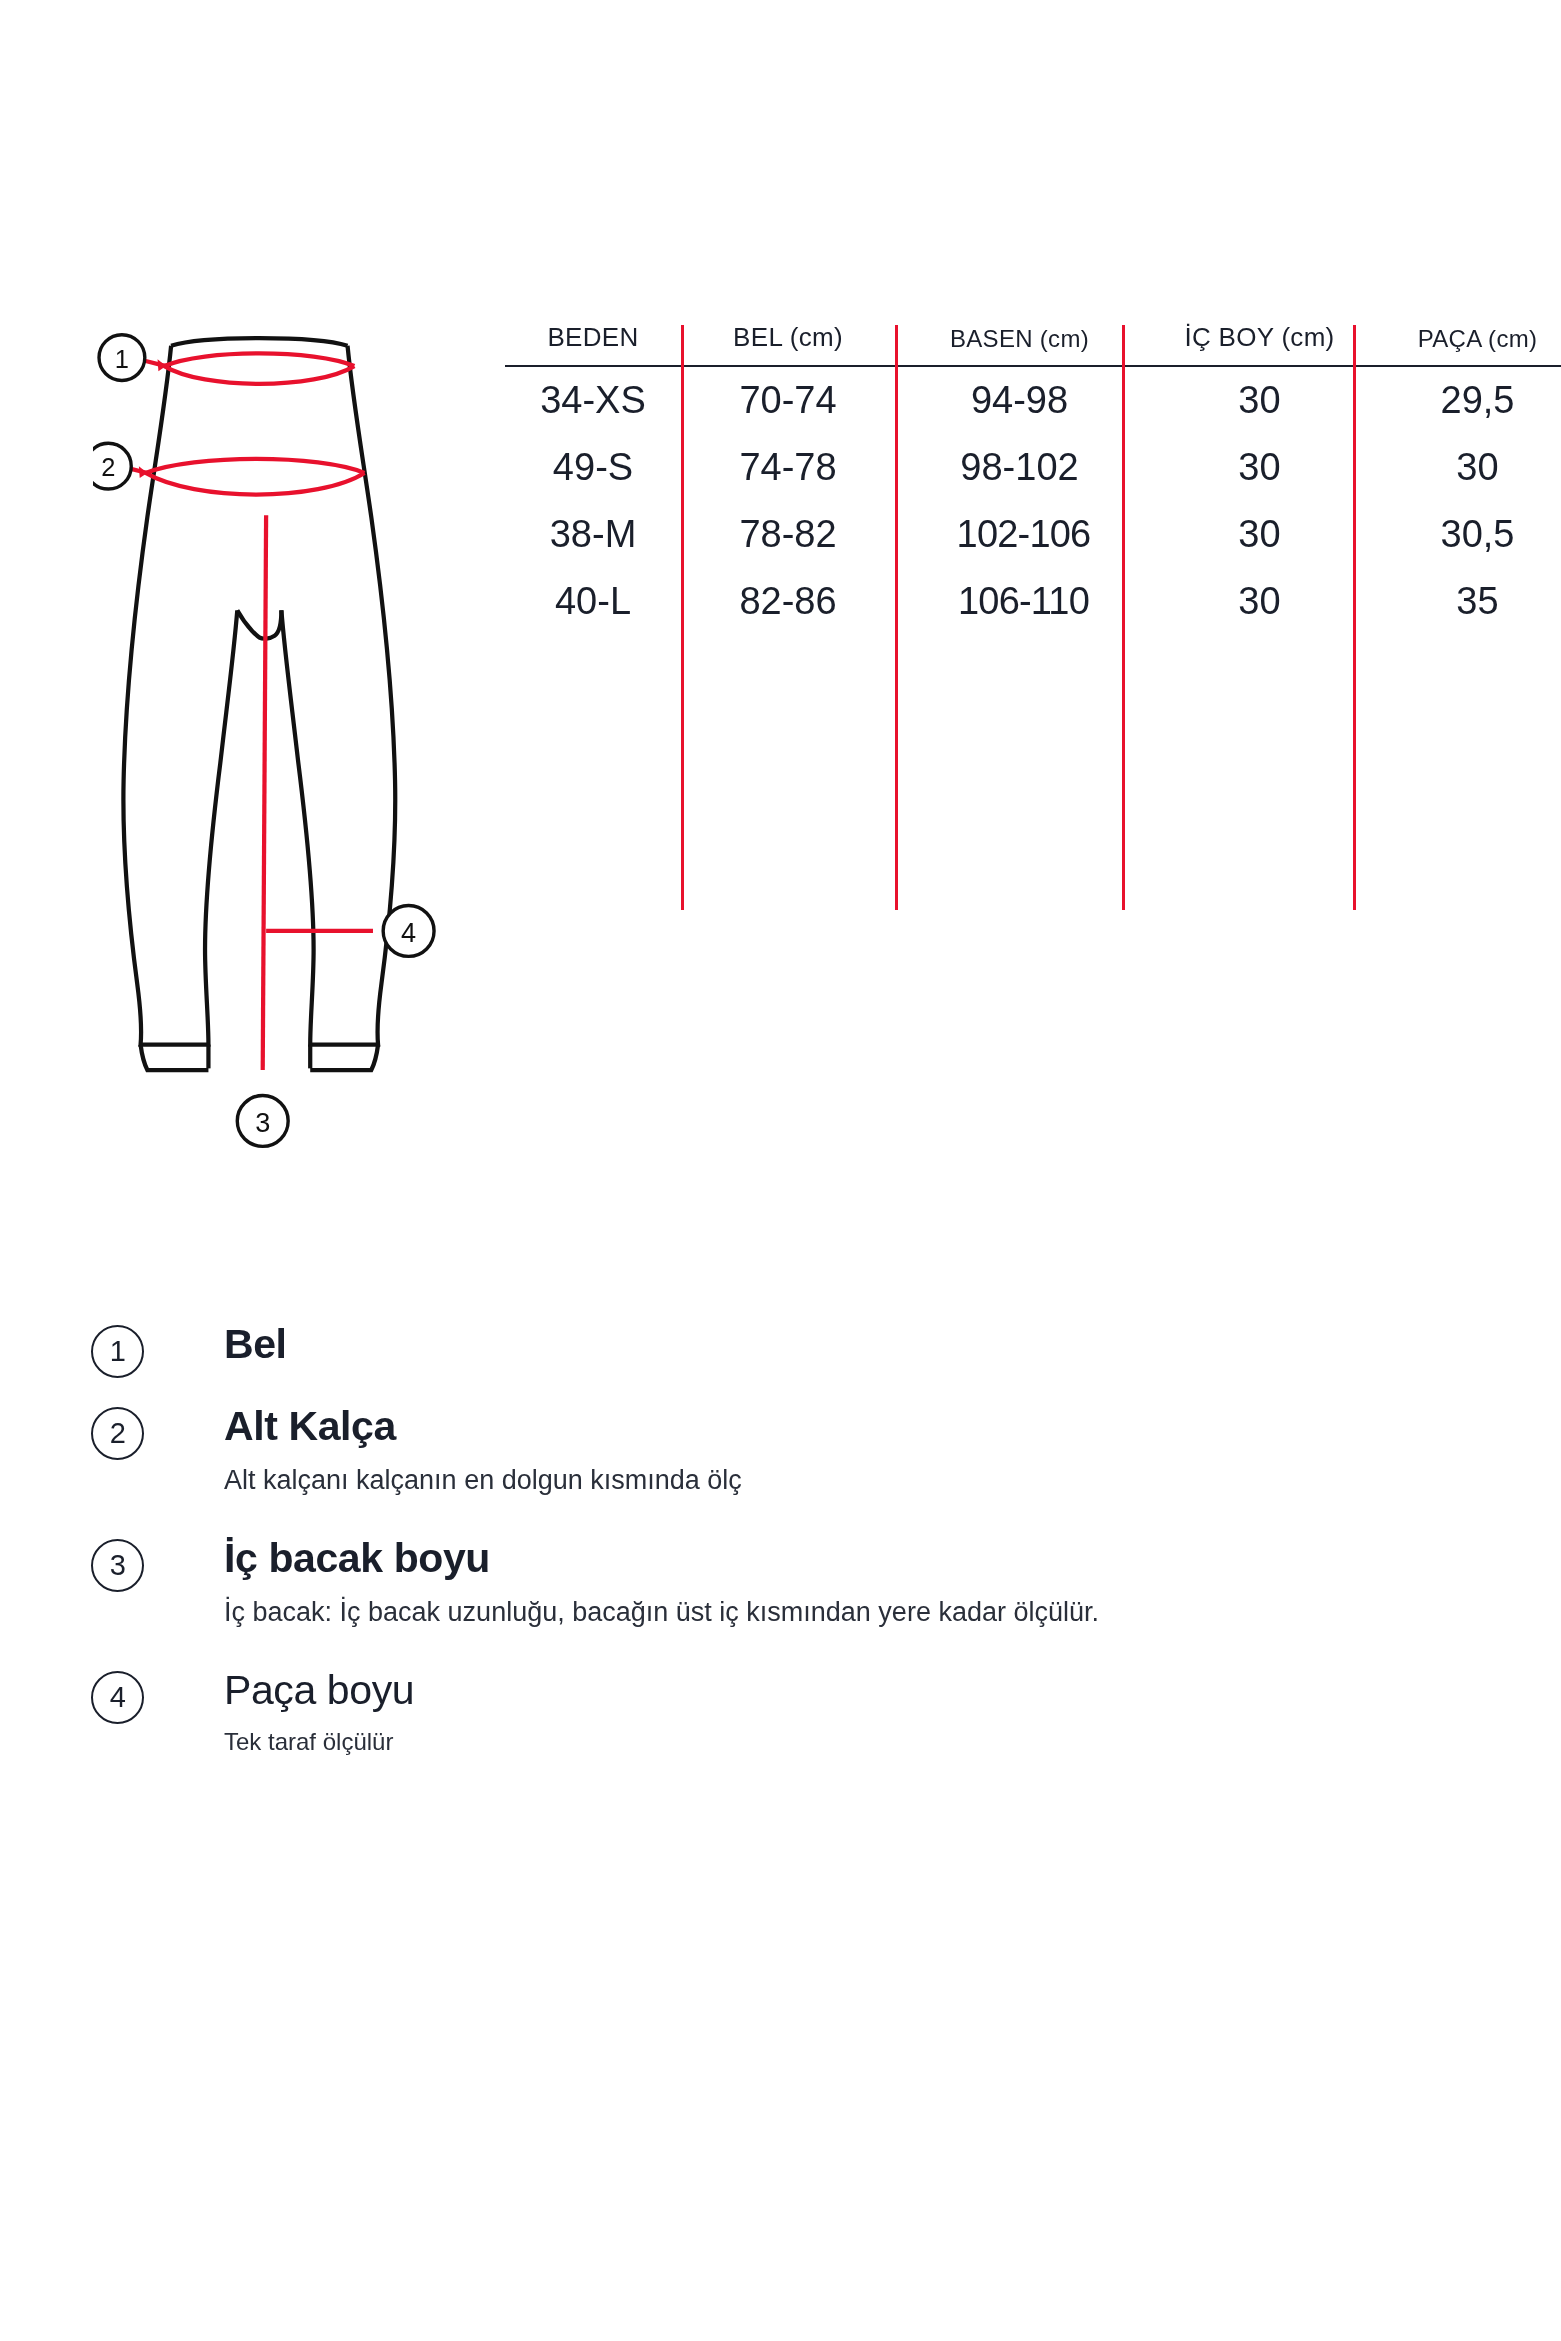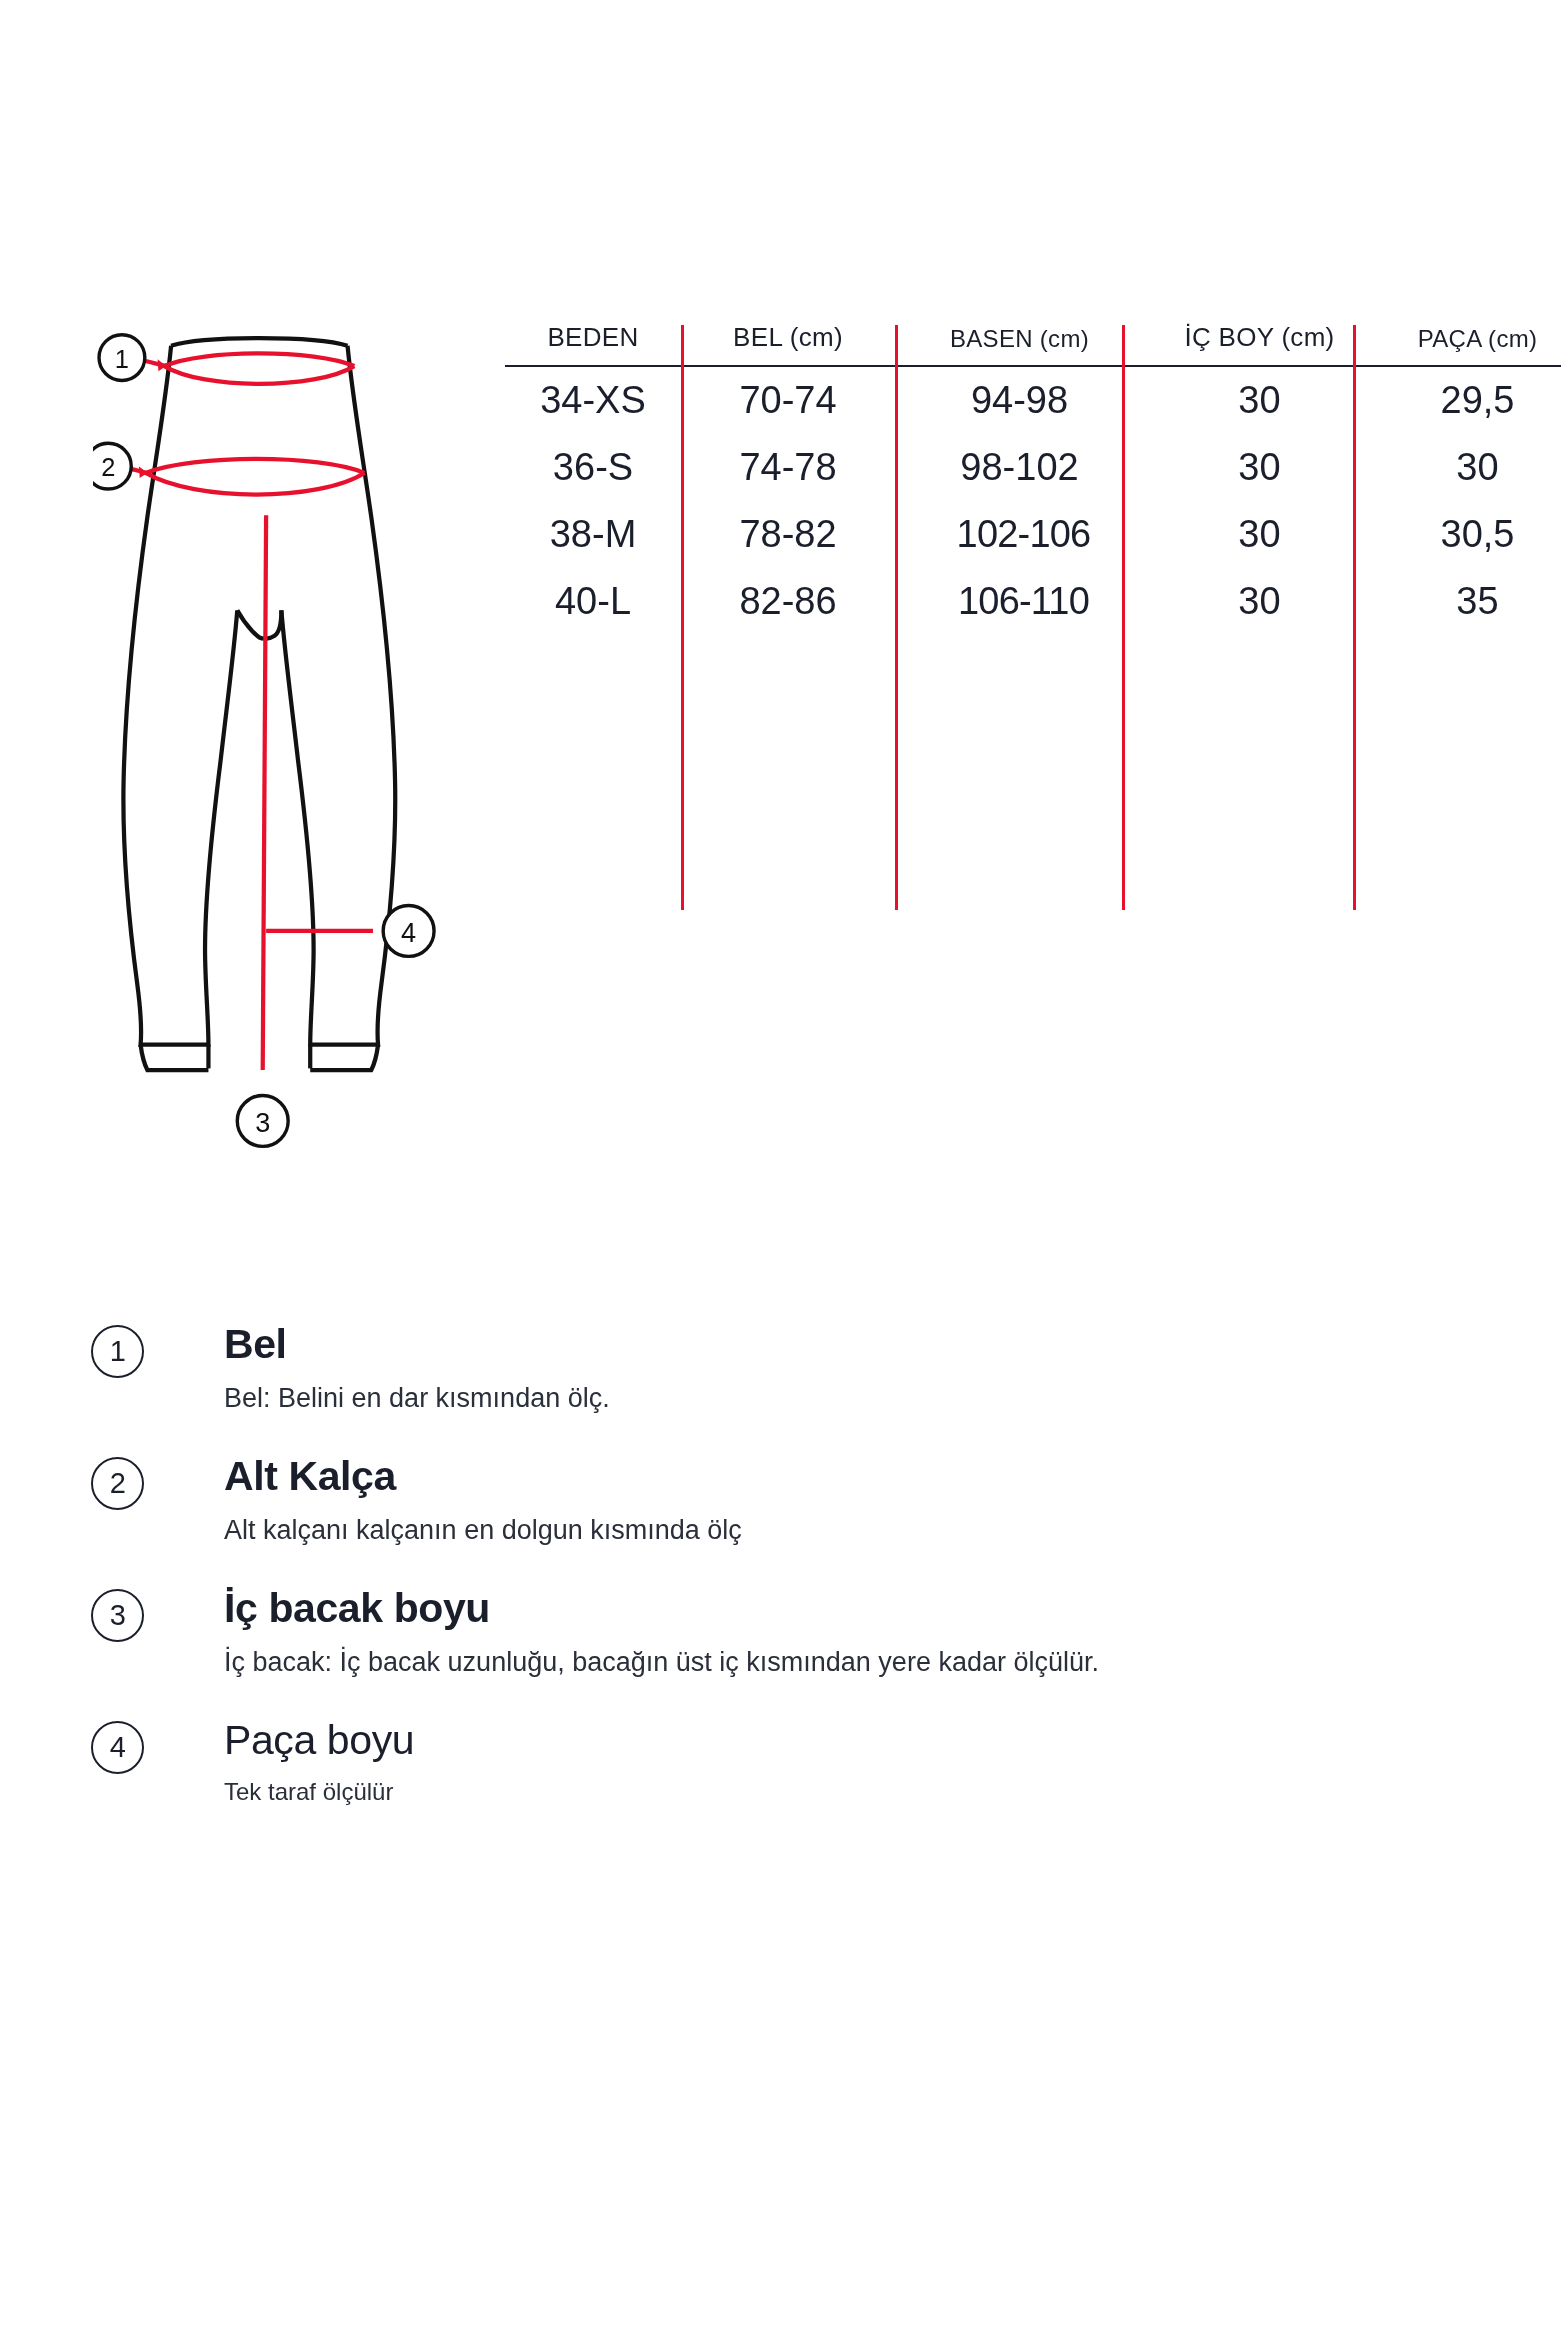--- a/index.html
+++ b/index.html
@@ -209,21 +209,21 @@
       </thead>
       <tbody>
         <tr>
           <td>34-XS</td>
           <td>70-74</td>
           <td>94-98</td>
           <td>30</td>
           <td>29,5</td>
         </tr>
         <tr>
-          <td>36-S</td>
+          <td>49-S</td>
           <td>74-78</td>
           <td>98-102</td>
           <td>30</td>
           <td>30</td>
         </tr>
         <tr>
           <td>38-M</td>
           <td>78-82</td>
           <td class="tight">102-106</td>
           <td>30</td>
@@ -239,21 +239,20 @@
       </tbody>
     </table>
   </div>
 </div>
 
 <div class="legend">
 
   <div class="legend-item">
     <div class="bullet">1</div>
     <div class="legend-title">Bel</div>
-    <div class="legend-desc">Bel: Belini en dar kısmından ölç.</div>
   </div>
 
   <div class="legend-item">
     <div class="bullet">2</div>
     <div class="legend-title">Alt Kalça</div>
     <div class="legend-desc">Alt kalçanı kalçanın en dolgun kısmında ölç</div>
   </div>
 
   <div class="legend-item">
     <div class="bullet">3</div>

